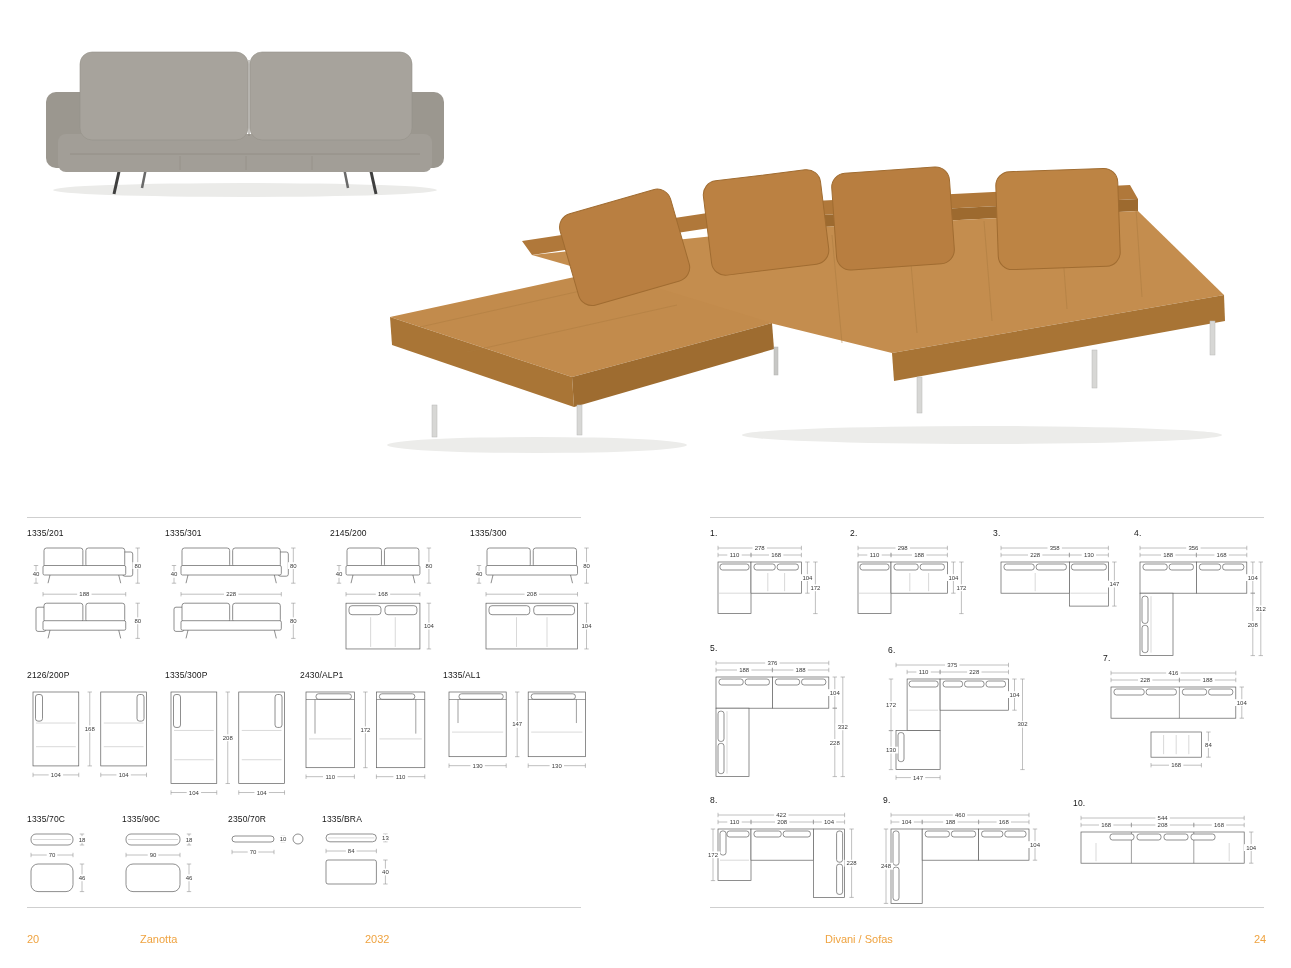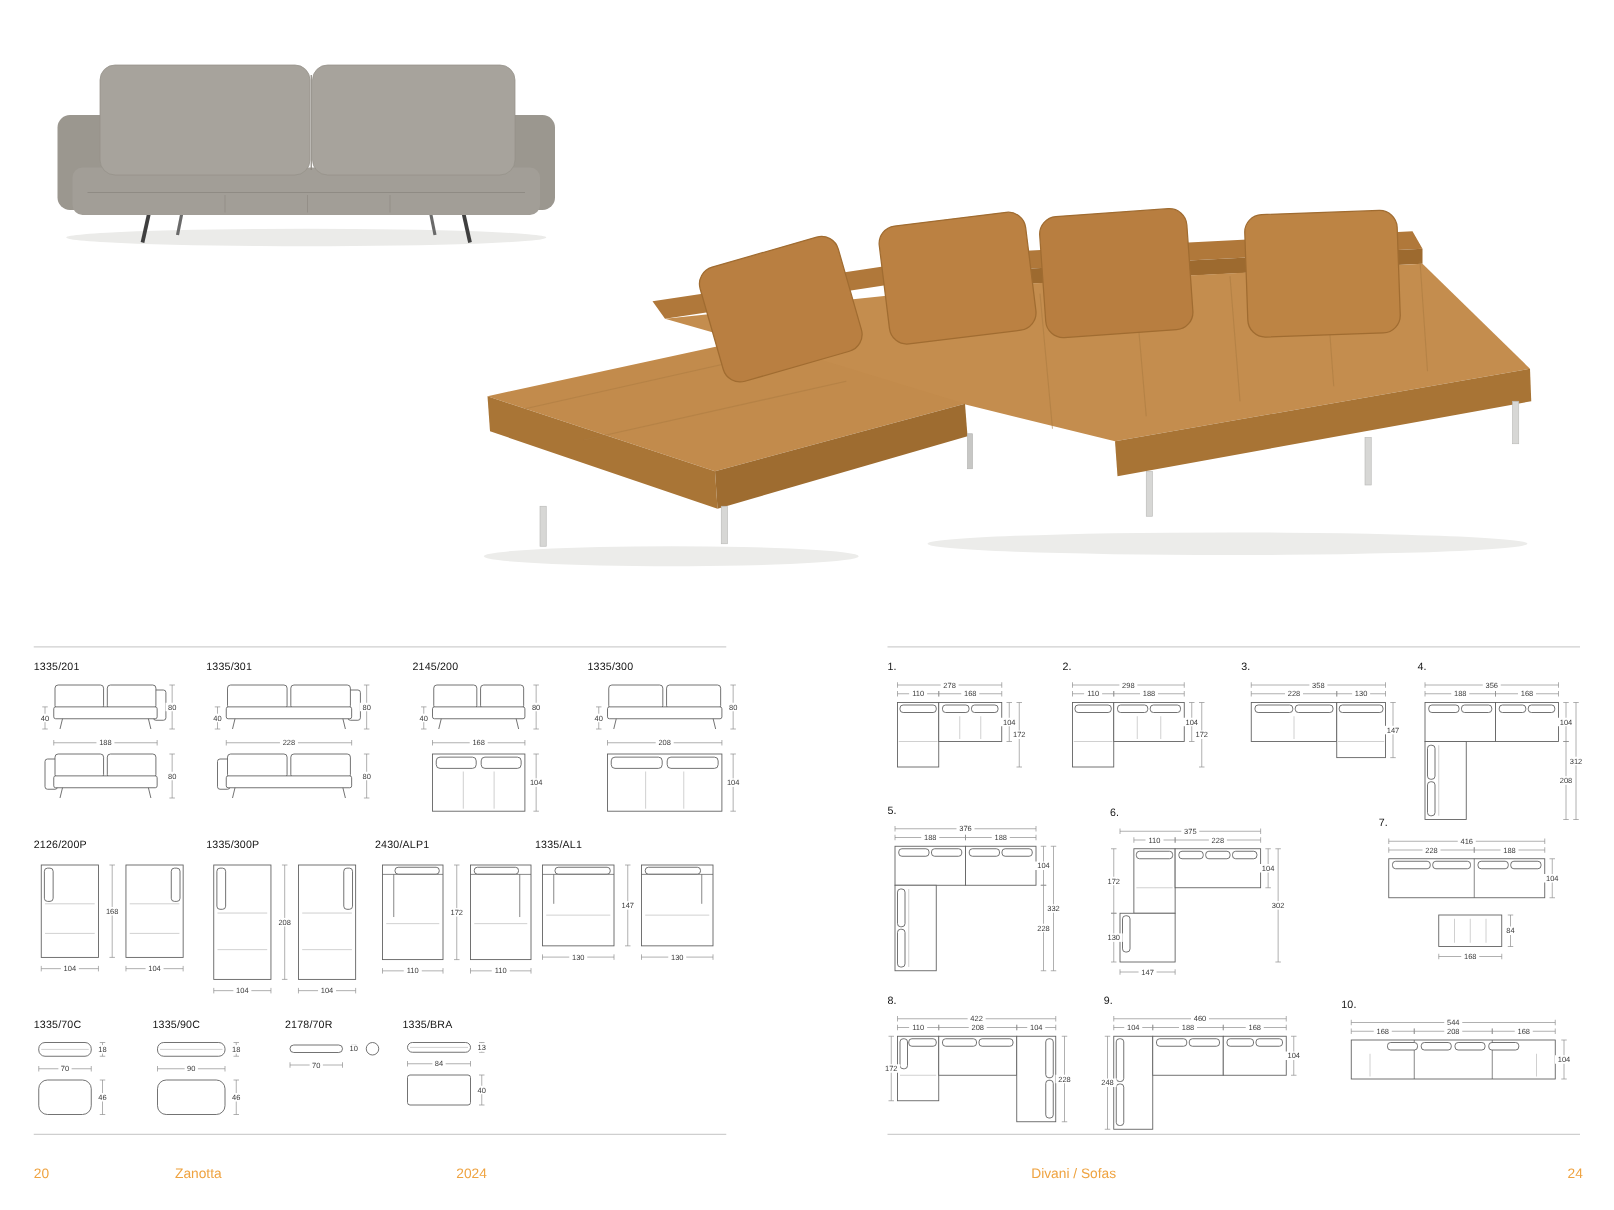--- a/index.html
+++ b/index.html
@@ -306,21 +306,21 @@
       <line x1="54.4" y1="90.48" x2="54.4" y2="94.88000000000001" stroke="#8c8c8c" stroke-width="0.55"></line>
       <rect x="23" y="89.28" width="14.399999999999999" height="6.8" fill="#fff"></rect>
       <text x="30.2" y="94.78" text-anchor="middle">110</text>
       <line x1="76.4" y1="92.68" x2="124.80000000000001" y2="92.68" stroke="#8c8c8c" stroke-width="0.55"></line>
       <line x1="76.4" y1="90.48" x2="76.4" y2="94.88000000000001" stroke="#8c8c8c" stroke-width="0.55"></line>
       <line x1="124.80000000000001" y1="90.48" x2="124.80000000000001" y2="94.88000000000001" stroke="#8c8c8c" stroke-width="0.55"></line>
       <rect x="93.4" y="89.28" width="14.399999999999999" height="6.8" fill="#fff"></rect>
       <text x="100.60000000000001" y="94.78" text-anchor="middle">110</text>
     </svg>
 </div>
-<div class="cell" style="left:428px;top:670px">
+<div class="cell" style="left:443px;top:670px">
   <div class="mlabel">1335/AL1</div>
   <svg id="d7" class="diag" width="138" height="92">
       <rect x="6" y="8" width="57.2" height="64.68" rx="0" fill="#fff" stroke="#5f5f5f" stroke-width="0.7"></rect>
       <line x1="6" y1="15.5" x2="63.2" y2="15.5" stroke="#5f5f5f" stroke-width="0.6"></line>
       <rect x="16" y="9.8" width="44.2" height="5.5" rx="2.5" fill="#fff" stroke="#5f5f5f" stroke-width="0.7"></rect>
       <line x1="15" y1="15.5" x2="15" y2="39.046400000000006" stroke="#5f5f5f" stroke-width="0.6"></line>
       <line x1="9" y1="48.101600000000005" x2="60.2" y2="48.101600000000005" stroke="#b3b3b3" stroke-width="0.5"></line>
       <rect x="85.2" y="8" width="57.2" height="64.68" rx="0" fill="#fff" stroke="#5f5f5f" stroke-width="0.7"></rect>
       <line x1="85.2" y1="15.5" x2="142.4" y2="15.5" stroke="#5f5f5f" stroke-width="0.6"></line>
       <rect x="88.2" y="9.8" width="44.2" height="5.5" rx="2.5" fill="#fff" stroke="#5f5f5f" stroke-width="0.7"></rect>
@@ -383,21 +383,21 @@
       <text x="31" y="29.1" text-anchor="middle">90</text>
       <rect x="4" y="36" width="54" height="27.599999999999998" rx="7" fill="#fff" stroke="#5f5f5f" stroke-width="0.7"></rect>
       <line x1="67" y1="36" x2="67" y2="63.599999999999994" stroke="#8c8c8c" stroke-width="0.55"></line>
       <line x1="64.8" y1="36" x2="69.2" y2="36" stroke="#8c8c8c" stroke-width="0.55"></line>
       <line x1="64.8" y1="63.599999999999994" x2="69.2" y2="63.599999999999994" stroke="#8c8c8c" stroke-width="0.55"></line>
       <rect x="61.7" y="46.4" width="10.6" height="6.8" fill="#fff"></rect>
       <text x="67" y="51.9" text-anchor="middle">46</text>
     </svg>
 </div>
 <div class="cell" style="left:228px;top:814px">
-  <div class="mlabel">2178/70R</div>
+  <div class="mlabel">2350/70R</div>
   <svg id="d10" class="diag" width="100" height="34">
       <rect x="4" y="8" width="42" height="6" rx="3" fill="#fff" stroke="#5f5f5f" stroke-width="0.7"></rect>
       <line x1="55" y1="8" x2="55" y2="14" stroke="#8c8c8c" stroke-width="0.55"></line>
       <line x1="52.8" y1="8" x2="57.2" y2="8" stroke="#8c8c8c" stroke-width="0.55"></line>
       <line x1="52.8" y1="14" x2="57.2" y2="14" stroke="#8c8c8c" stroke-width="0.55"></line>
       <rect x="49.7" y="7.6" width="10.6" height="6.8" fill="#fff"></rect>
       <text x="55" y="13.1" text-anchor="middle">10</text>
       <circle cx="70" cy="11" r="5" fill="#fff" stroke="#5f5f5f" stroke-width="0.7"></circle>
       <line x1="4" y1="24" x2="46" y2="24" stroke="#8c8c8c" stroke-width="0.55"></line>
       <line x1="4" y1="21.8" x2="4" y2="26.2" stroke="#8c8c8c" stroke-width="0.55"></line>
@@ -851,15 +851,15 @@
       <line x1="178.2" y1="20" x2="178.2" y2="51.2" stroke="#8c8c8c" stroke-width="0.55"></line>
       <line x1="176" y1="20" x2="180.39999999999998" y2="20" stroke="#8c8c8c" stroke-width="0.55"></line>
       <line x1="176" y1="51.2" x2="180.39999999999998" y2="51.2" stroke="#8c8c8c" stroke-width="0.55"></line>
       <rect x="171" y="32.2" width="14.399999999999999" height="6.8" fill="#fff"></rect>
       <text x="178.2" y="37.7" text-anchor="middle">104</text>
     </svg>
 </div>
 
 <span class="ftr" style="left:27px">20</span>
 <span class="ftr" style="left:140px">Zanotta</span>
-<span class="ftr" style="left:365px">2024</span>
+<span class="ftr" style="left:365px">2032</span>
 <span class="ftr" style="left:825px">Divani / Sofas</span>
 <span class="ftr" style="left:1254px">24</span>
 
 </body></html>

